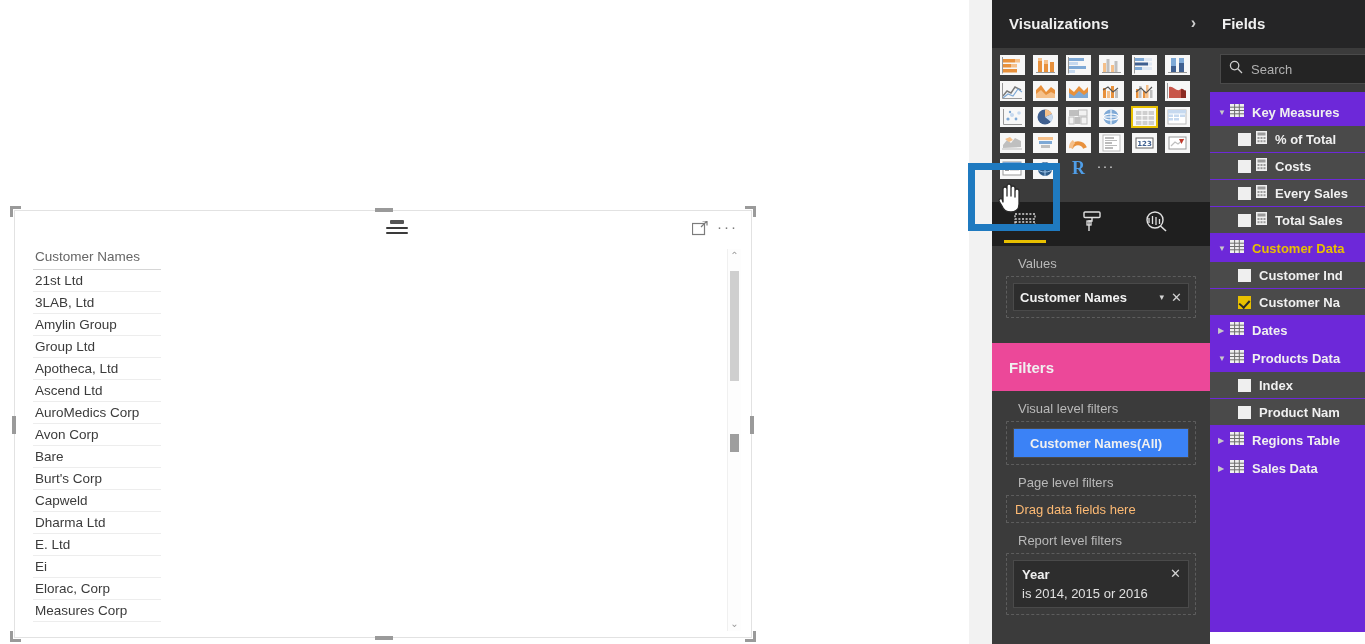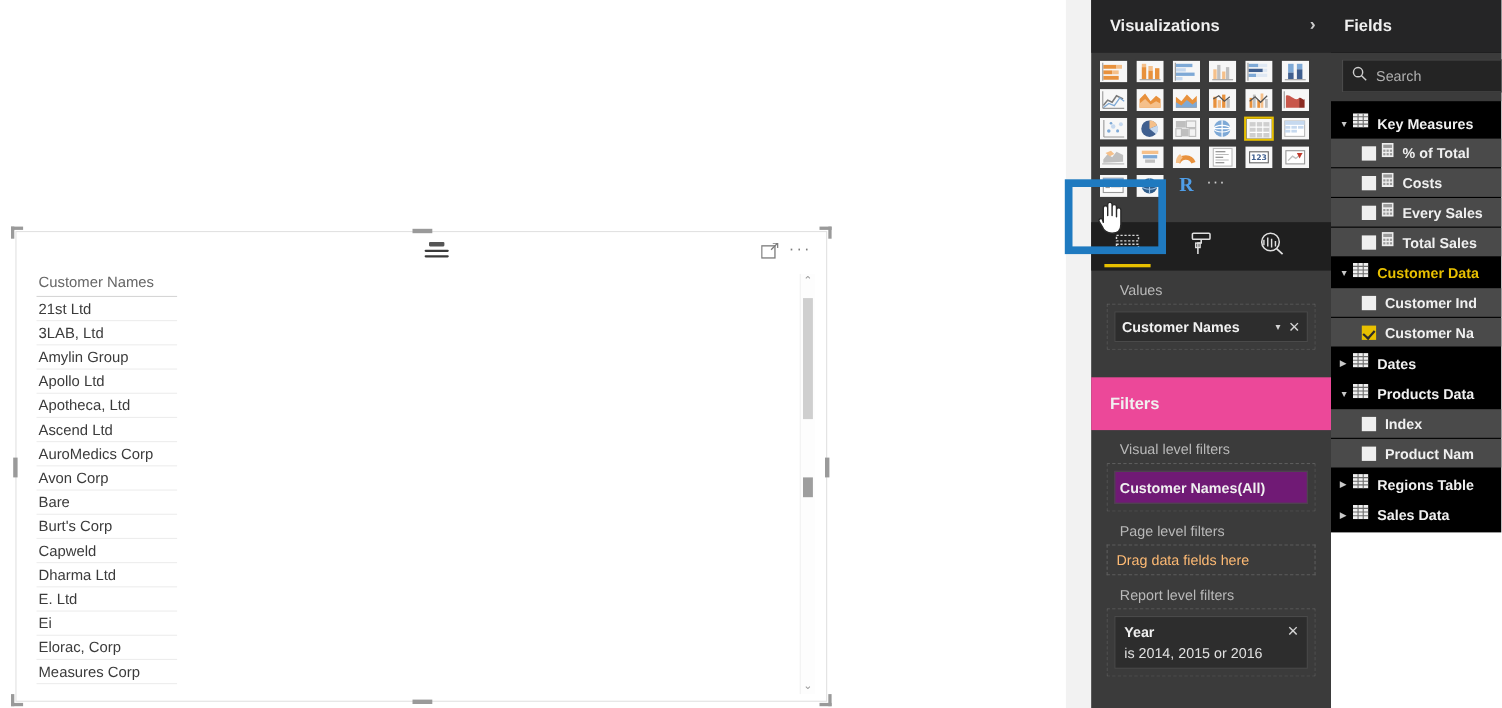--- a/index.html
+++ b/index.html
@@ -188,28 +188,28 @@
     border:1px dashed #5d5d5d;height:26px;display:flex;align-items:center;padding:0 8px;
     color:#fdba74;font-size:13px;cursor:pointer;
   }
   .filter-card{
     background:#2d2d2d;border:1px solid #4a4a4a;padding:6px 8px;position:relative;cursor:pointer;
   }
   .filter-card .t{font-size:13px;color:#f0f0f0;font-weight:bold;}
   .filter-card .s{font-size:13px;color:#e0e0e0;margin-top:4px;}
   .filter-card .x{position:absolute;right:7px;top:5px;color:#d4d4d4;font-size:13px;cursor:pointer;}
   .filter-pill{
-    background:#701a75;border:1px solid #4a4a4a;height:28px;display:flex;align-items:center;
-    padding:0 4px;cursor:pointer;
+    background:#3b82f6;border:1px solid #4a4a4a;height:28px;display:flex;align-items:center;
+    padding:0 16px;cursor:pointer;
   }
   .filter-pill span{font-size:13px;color:#f0f0f0;font-weight:bold;}
 
   
   .fieldspane{
-    position:absolute;left:1210px;top:0;width:155px;height:484px;background:#000000;
+    position:absolute;left:1210px;top:0;width:155px;height:632px;background:#6d28d9;
   }
   .fp-header{height:48px;background:#252526;position:relative;}
   .fp-title{position:absolute;left:12px;top:15px;font-size:15px;font-weight:bold;color:#f0f0f0;}
   .fp-search-wrap{height:44px;background:#3b3b3b;padding:6px 0 0 10px;box-sizing:border-box;}
   .fp-search{
     background:#242424;border:1px solid #4a4a4a;height:28px;width:165px;display:flex;
     align-items:center;padding-left:8px;cursor:text;
   }
   .fp-search .ph{font-size:13px;color:#b0b0b0;margin-left:8px;}
   .fp-list{padding-top:6px;}
@@ -258,21 +258,21 @@
       <div class="vh-ellipsis">···</div>
     </div>
 
     <div class="tbl">
       <div class="tbl-col">
         <div class="tbl-head">Customer Names</div>
         <div id="tbl-rows">
             <div class="tbl-row">21st Ltd</div>
             <div class="tbl-row">3LAB, Ltd</div>
             <div class="tbl-row">Amylin Group</div>
-            <div class="tbl-row">Apollo Ltd</div>
+            <div class="tbl-row">Group Ltd</div>
             <div class="tbl-row">Apotheca, Ltd</div>
             <div class="tbl-row">Ascend Ltd</div>
             <div class="tbl-row">AuroMedics Corp</div>
             <div class="tbl-row">Avon Corp</div>
             <div class="tbl-row">Bare</div>
             <div class="tbl-row">Burt's Corp</div>
             <div class="tbl-row">Capweld</div>
             <div class="tbl-row">Dharma Ltd</div>
             <div class="tbl-row">E. Ltd</div>
             <div class="tbl-row">Ei</div>

